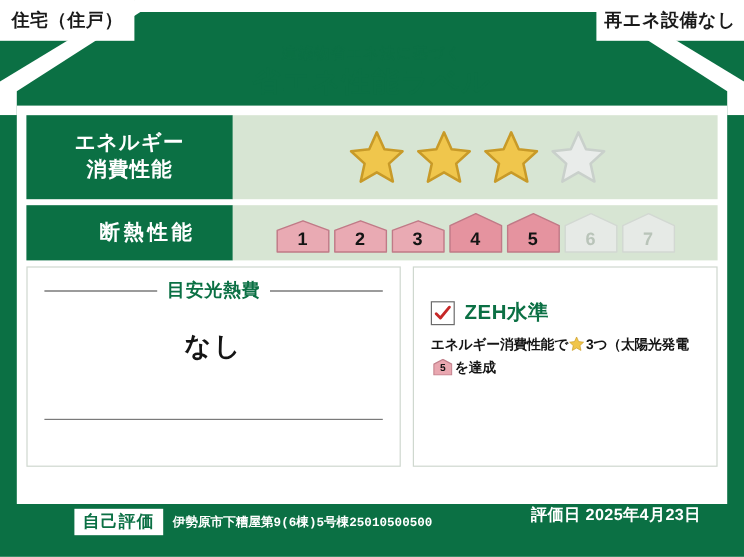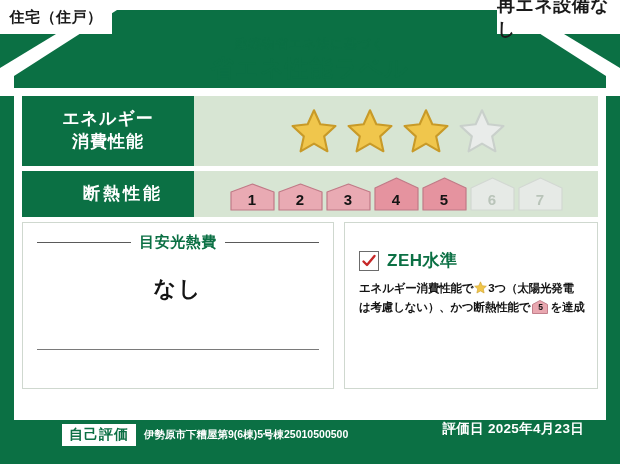--- a/index.html
+++ b/index.html
@@ -24,21 +24,21 @@
     display:flex;align-items:center;justify-content:center;
     font-size:15px;font-weight:bold;color:#1a1a1a;
     letter-spacing:0.5px;
     z-index:6;
   }
   .tab-right{
     position:absolute;right:0;top:0;
     width:123px;height:34px;
     background:#ffffff;
     display:flex;align-items:center;justify-content:center;
-    font-size:18px;font-weight:bold;color:#1a1a1a;
+    font-size:15px;font-weight:bold;color:#1a1a1a;
     letter-spacing:0.5px;
     z-index:6;
   }
 
   
   .inner-white{
     position:absolute;
     left:14px;right:14px;
     top:88px;bottom:44px;
     background:#ffffff;
@@ -191,21 +191,21 @@
   }
   .footer-left{
     position:absolute;left:22px;top:8px;
     display:flex;align-items:center;gap:8px;padding-left:40px;
   }
   .self-badge{
     background:#ffffff;color:#0b7044;
     font-size:14px;font-weight:bold;
     padding:2px 7px;letter-spacing:1px;
   }
-  .addr{font-size:10.5px;font-weight:bold;letter-spacing:0px;}
+  .addr{font-size:10.5px;font-weight:bold;letter-spacing:0px;font-family:Liberation Mono, monospace;}
   .footer-right{
     position:absolute;right:36px;top:4px;text-align:right;margin-left:22px;
   }
   .eval-date{font-size:13.5px;font-weight:bold;letter-spacing:0.3px;}
   .eval-id{font-size:8.5px;margin-top:2px;letter-spacing:0.2px;opacity:.95;}
 </style>
 </head>
 <body>
 
 <div class="label-root">
@@ -322,21 +322,21 @@
             <svg width="16" height="16" viewBox="0 0 16 16">
               <path d="M2.5 8.5 L6 12 L13.5 3" fill="none" stroke="#c62828" stroke-width="2.4" stroke-linecap="round" stroke-linejoin="round"></path>
             </svg>
           </span>
           <span class="zeh-title">ZEH水準</span>
         </div>
         <div class="zeh-desc">
           <span>エネルギー消費性能で</span><span class="inline-star"><svg width="13" height="13" viewBox="0 0 24 24">
                 <polygon points="12,1.5 15.2,8.6 22.8,9.5 17.2,14.7 18.7,22.2 12,18.5 5.3,22.2 6.8,14.7 1.2,9.5 8.8,8.6" fill="#f0c54a" stroke="#c99a25" stroke-width="1"></polygon>
               </svg></span><span>3つ（太陽光発電</span><br>
-          <span>は考慮しない）、かつ断熱性能で</span><span class="inline-grade"><svg width="16" height="14" viewBox="0 0 16 14">
+          <span class="inline-grade"><svg width="16" height="14" viewBox="0 0 16 14">
                 <polygon points="8,0.5 15.5,4.5 15.5,13.5 0.5,13.5 0.5,4.5" fill="#e9a7b0" stroke="#c2808c" stroke-width="1"></polygon>
               </svg><b>5</b></span><span>を達成</span>
         </div>
       </div>
 
     </div>
   </div>
 
   <div class="footer">
     <div class="footer-left">

